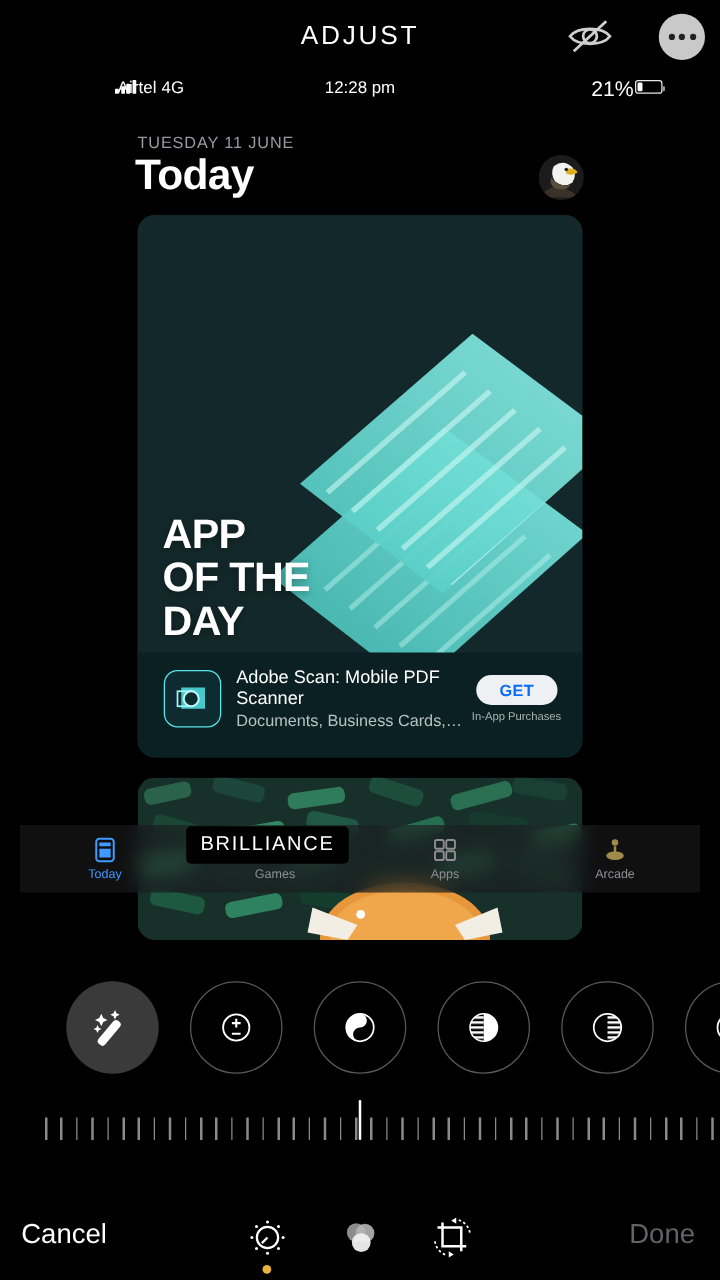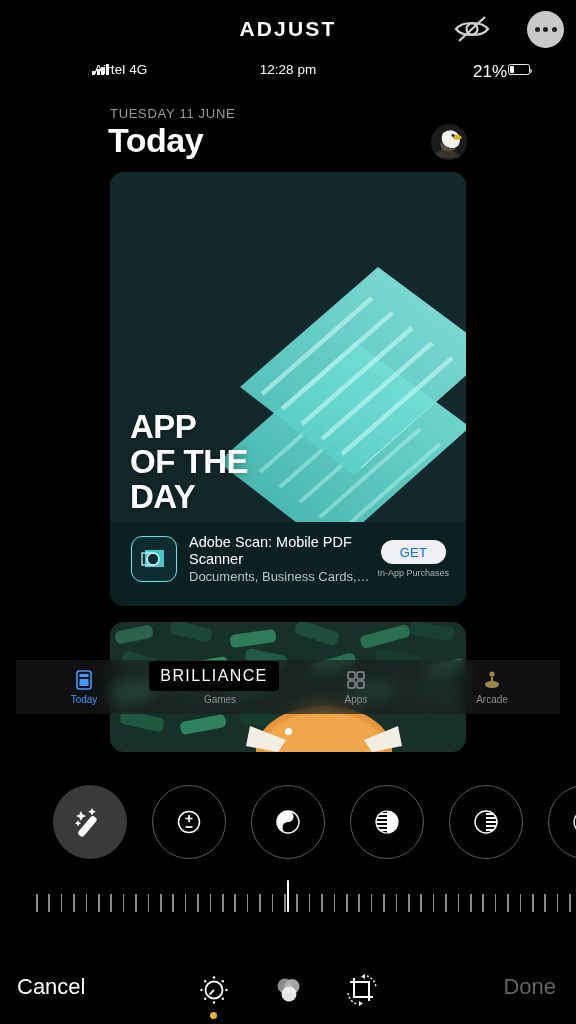--- a/index.html
+++ b/index.html
@@ -11,21 +11,21 @@
   }
   #root { position:relative; width:576px; height:1024px; background:#000; }
 
   
   .topbar{
     position:absolute; left:0; top:0; width:576px; height:57px;
     background:#000;
   }
   .topbar-title{
     position:absolute; left:0; top:17px; width:576px; text-align:center;
-    color:#fff; font-size:21px; letter-spacing:2.2px; font-weight:700;
+    color:#fff; font-size:21px; letter-spacing:2.2px; font-weight:400;
   }
   .eye-slash{
     position:absolute; left:450px; top:12px; width:44px; height:34px;
     cursor:pointer;
   }
   .more-btn{
     position:absolute; left:527px; top:11px; width:37px; height:37px;
     border-radius:50%; background:#c9c9c9;
     display:flex; align-items:center; justify-content:center; gap:3.5px;
     cursor:pointer;
@@ -105,21 +105,21 @@
     position:absolute; left:79px; top:12px; width:180px;
     color:#fff; font-size:14.5px; line-height:17px; font-weight:400;
   }
   .app-sub{
     position:absolute; left:79px; top:47px; width:190px;
     color:#b7c2c2; font-size:13px; white-space:nowrap; overflow:hidden;
   }
   .get-btn{
     position:absolute; right:20px; top:18px; width:65px; height:24px;
     border-radius:12px; background:#eef0f3; color:#0a6cff;
-    font-size:13px; font-weight:400; letter-spacing:.3px;
+    font-size:13px; font-weight:700; letter-spacing:.3px;
     display:flex; align-items:center; justify-content:center; cursor:pointer;
   }
   .iap{
     position:absolute; right:17px; top:46px; width:72px; text-align:right;
     color:#a9b3b3; font-size:9px;
   }
 
   
   .card2{
     position:absolute; left:94px; top:565px; width:356px; height:130px;

